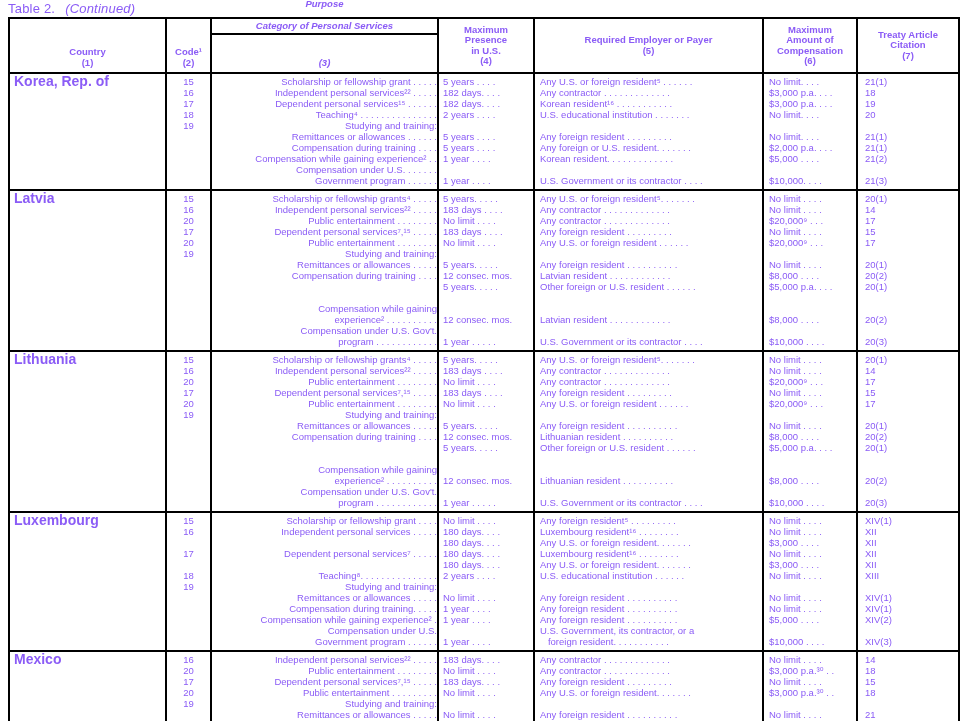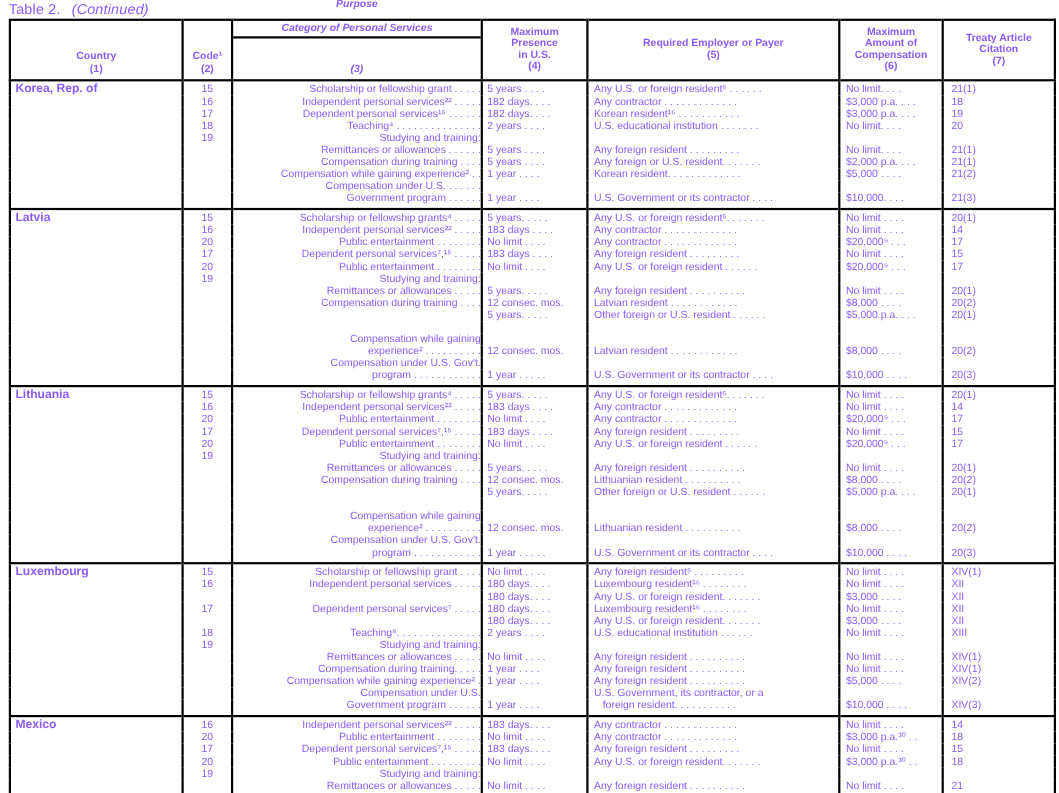--- a/index.html
+++ b/index.html
@@ -16,21 +16,21 @@
         vertical-align:middle;text-align:center;padding:0;}
   .hline{line-height:10.5px;text-align:center;}
   .th-country,.th-code{vertical-align:bottom;padding-bottom:4px;border-radius:27px;}
   .th-purpose{vertical-align:top;padding:0;font-style:italic;}
   .banner{height:14px;line-height:14px;border-bottom:2px solid #000;text-align:center;}
   .purpose-sub{height:33px;display:flex;flex-direction:column;justify-content:flex-end;padding-bottom:4px;gap:48px;}
   tbody td{font-size:9.5px;line-height:11px;height:11px;vertical-align:top;
         white-space:nowrap;overflow:hidden;}
   tr.section-start td{border-top:2px solid #000;padding-top:2px;}
   tr.section-end td{padding-bottom:3px;}
-  td.country-cell{font-weight:bold;font-size:11px;padding-left:4px;}
+  td.country-cell{font-weight:bold;font-size:14px;padding-left:4px;}
   td.code-cell{text-align:center;}
   td.purpose-cell{padding-left:4px;text-align:right;}
   td.purpose-cell.ind1{padding-left:6px;margin-left:24px;}
   td.purpose-cell.ind2{padding-left:40px;}
   td.presence-cell{padding-left:4px;}
   td.payer-cell{padding-left:5px;}
   td.amount-cell{padding-left:5px;}
   td.citation-cell{padding-left:7px;}
 </style>
 </head>

